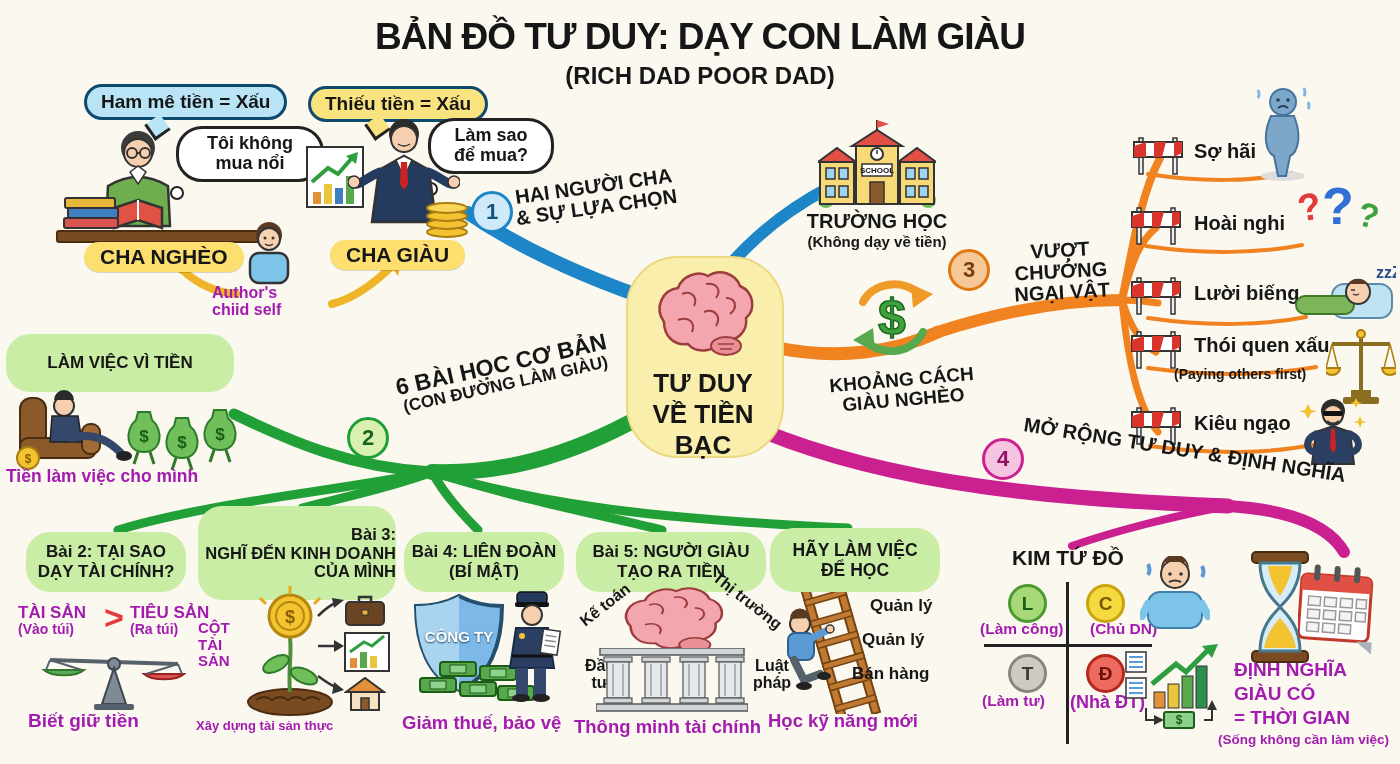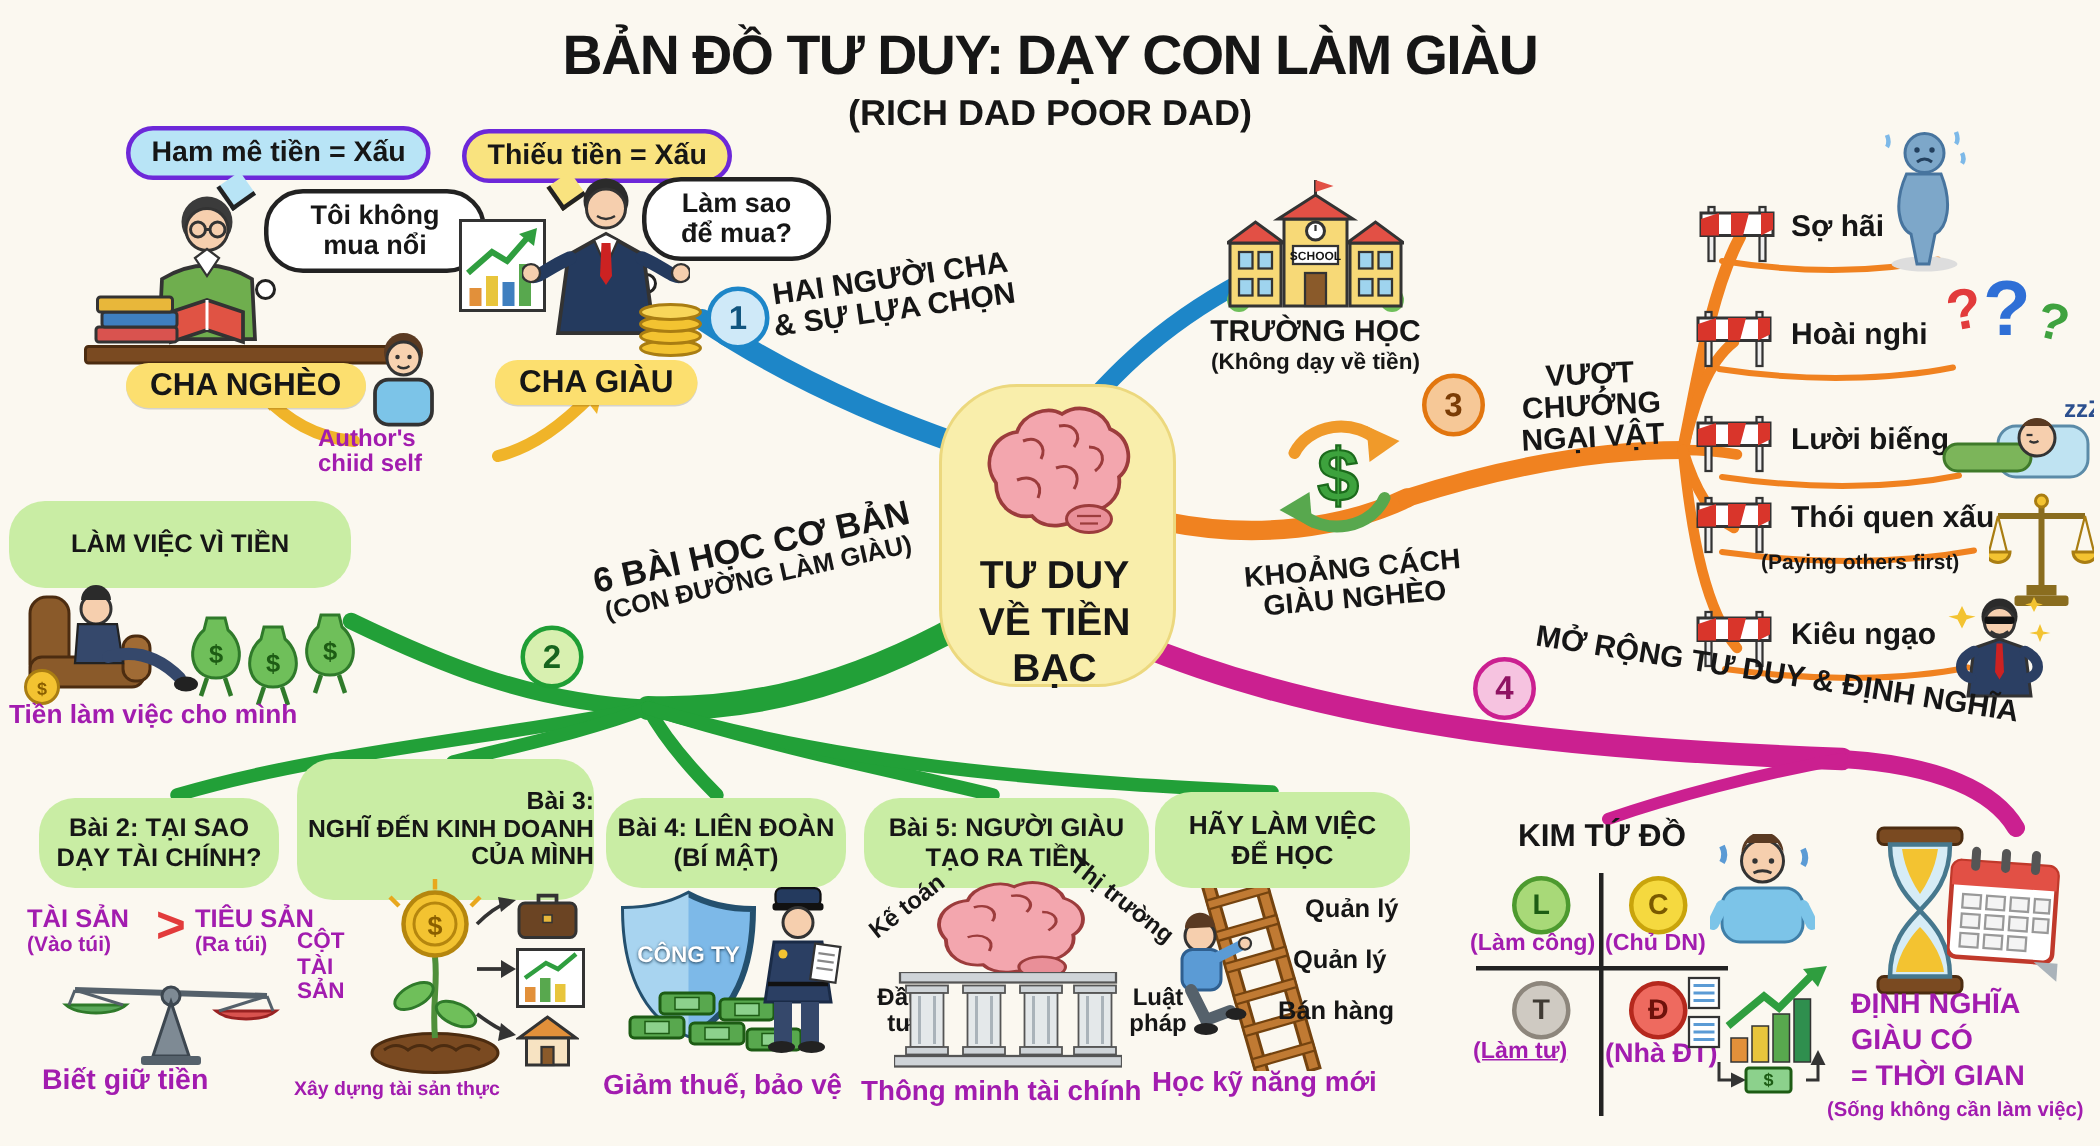--- a/index.html
+++ b/index.html
@@ -3,21 +3,21 @@
 <meta charset="utf-8">
 <style>
   html,body{margin:0;padding:0;}
   body{font-family:"Liberation Sans","DejaVu Sans",sans-serif;background:#e8e8e8;}
   #stage{position:relative;width:1400px;height:764px;background:#fbf8f0;overflow:hidden;}
   .a{position:absolute;}
   .bold{font-weight:bold;color:#161616;}
   .ctr{text-align:center;}
   .wires{left:0;top:0;pointer-events:none;}
   .pill{background:#fcdf6f;border-radius:18px;padding:3px 16px;font-weight:bold;font-size:21px;color:#161616;white-space:nowrap;box-shadow:0 1px 0 rgba(0,0,0,.15);}
-  .speech{border:3px solid #6d28d9;border-radius:20px;padding:4px 14px;font-weight:bold;font-size:19px;color:#161616;white-space:nowrap;}
+  .speech{border:3px solid #0c4a6e;border-radius:20px;padding:4px 14px;font-weight:bold;font-size:19px;color:#161616;white-space:nowrap;}
   .tail{width:16px;height:16px;transform:rotate(55deg);border-right:3px solid #222;border-bottom:3px solid #222;}
   .cloud{background:#fff;border:3px solid #222;border-radius:26px;padding:5px 12px;font-weight:bold;font-size:18px;line-height:1.1;text-align:center;color:#161616;}
   .dot{background:#fff;border:2.5px solid #222;border-radius:50%;}
   .numcirc{width:36px;height:36px;border-radius:50%;font-weight:bold;font-size:22px;display:flex;align-items:center;justify-content:center;border:3px solid;}
   .blabel{font-weight:bold;color:#161616;line-height:1.05;}
   .gbubble{background:#c9eda4;border-radius:24px;font-weight:bold;color:#161616;text-align:center;line-height:1.15;display:flex;flex-direction:column;justify-content:center;}
   .caption{font-weight:bold;color:#a21caf;text-align:left;}
   .obslabel{font-weight:bold;font-size:20px;color:#161616;white-space:nowrap;}
   .qm{font-weight:bold;position:absolute;}
 </style>
@@ -553,23 +553,23 @@
   <div class="a bold" style="left:862px;top:630px;font-size:17px;white-space:nowrap;">Quản lý</div>
   <div class="a bold" style="left:852px;top:664px;font-size:17px;white-space:nowrap;">Bán hàng</div>
   <div class="a caption" style="left:768px;top:710px;width:170px;font-size:18.5px;">Học kỹ năng mới</div>
 
   <div class="a bold ctr" style="left:996px;top:546px;width:144px;font-size:21px;">KIM TỨ ĐỒ</div>
   <div class="a" style="left:1066px;top:582px;width:3px;height:162px;background:#222;"></div>
   <div class="a" style="left:984px;top:644px;width:168px;height:3px;background:#222;"></div>
   <div class="a numcirc" style="left:1008px;top:584px;width:33px;height:33px;font-size:19px;background:#a8d978;border-color:#4d9a2f;color:#1d5c14;">L</div>
   <div class="a caption" style="left:980px;top:620px;width:88px;font-size:15.5px;">(Làm công)</div>
   <div class="a numcirc" style="left:1086px;top:584px;width:33px;height:33px;font-size:19px;background:#f5d93f;border-color:#c9a40c;color:#7a5a00;">C</div>
-  <div class="a caption" style="left:1070px;top:620px;width:82px;font-size:15.5px;">(Chủ DN)</div>
+  <div class="a caption" style="left:1070px;top:620px;width:82px;font-size:15.5px;padding-left:20px;">(Chủ DN)</div>
   <div class="a numcirc" style="left:1008px;top:654px;width:33px;height:33px;font-size:19px;background:#cfcac2;border-color:#8d867c;color:#3f3a33;">T</div>
-  <div class="a caption" style="left:982px;top:692px;width:84px;font-size:15.5px;text-decoration:underline;">(Làm tư)</div>
+  <div class="a caption" style="left:982px;top:692px;width:84px;font-size:15.5px;">(Làm tư)</div>
   <div class="a numcirc" style="left:1086px;top:654px;width:33px;height:33px;font-size:19px;background:#ee6a5f;border-color:#b5281d;color:#6e120b;">Đ</div>
   <div class="a caption" style="left:1070px;top:692px;width:86px;font-size:18px;">(Nhà ĐT)</div>
   <svg class="a" style="left:1140px;top:556px;" width="70" height="90" viewBox="0 0 70 90">
     <circle cx="35" cy="18" r="14" fill="#f6cfae" stroke="#333" stroke-width="2"></circle>
     <path d="M21,13 a14,14 0 0 1 28,-1 L45,6 L25,6 Z" fill="#5a3a22"></path>
     <circle cx="30" cy="18" r="1.8" fill="#333"></circle>
       <circle cx="41" cy="18" r="1.8" fill="#333"></circle>
     <path d="M29,26 Q35,23 41,26" stroke="#333" stroke-width="2" fill="none"></path>
     <path d="M8,8 q3,6 0,11" stroke="#5b9bd5" stroke-width="4" fill="none"></path>
     <path d="M62,10 q3,6 0,11" stroke="#5b9bd5" stroke-width="4" fill="none"></path>

